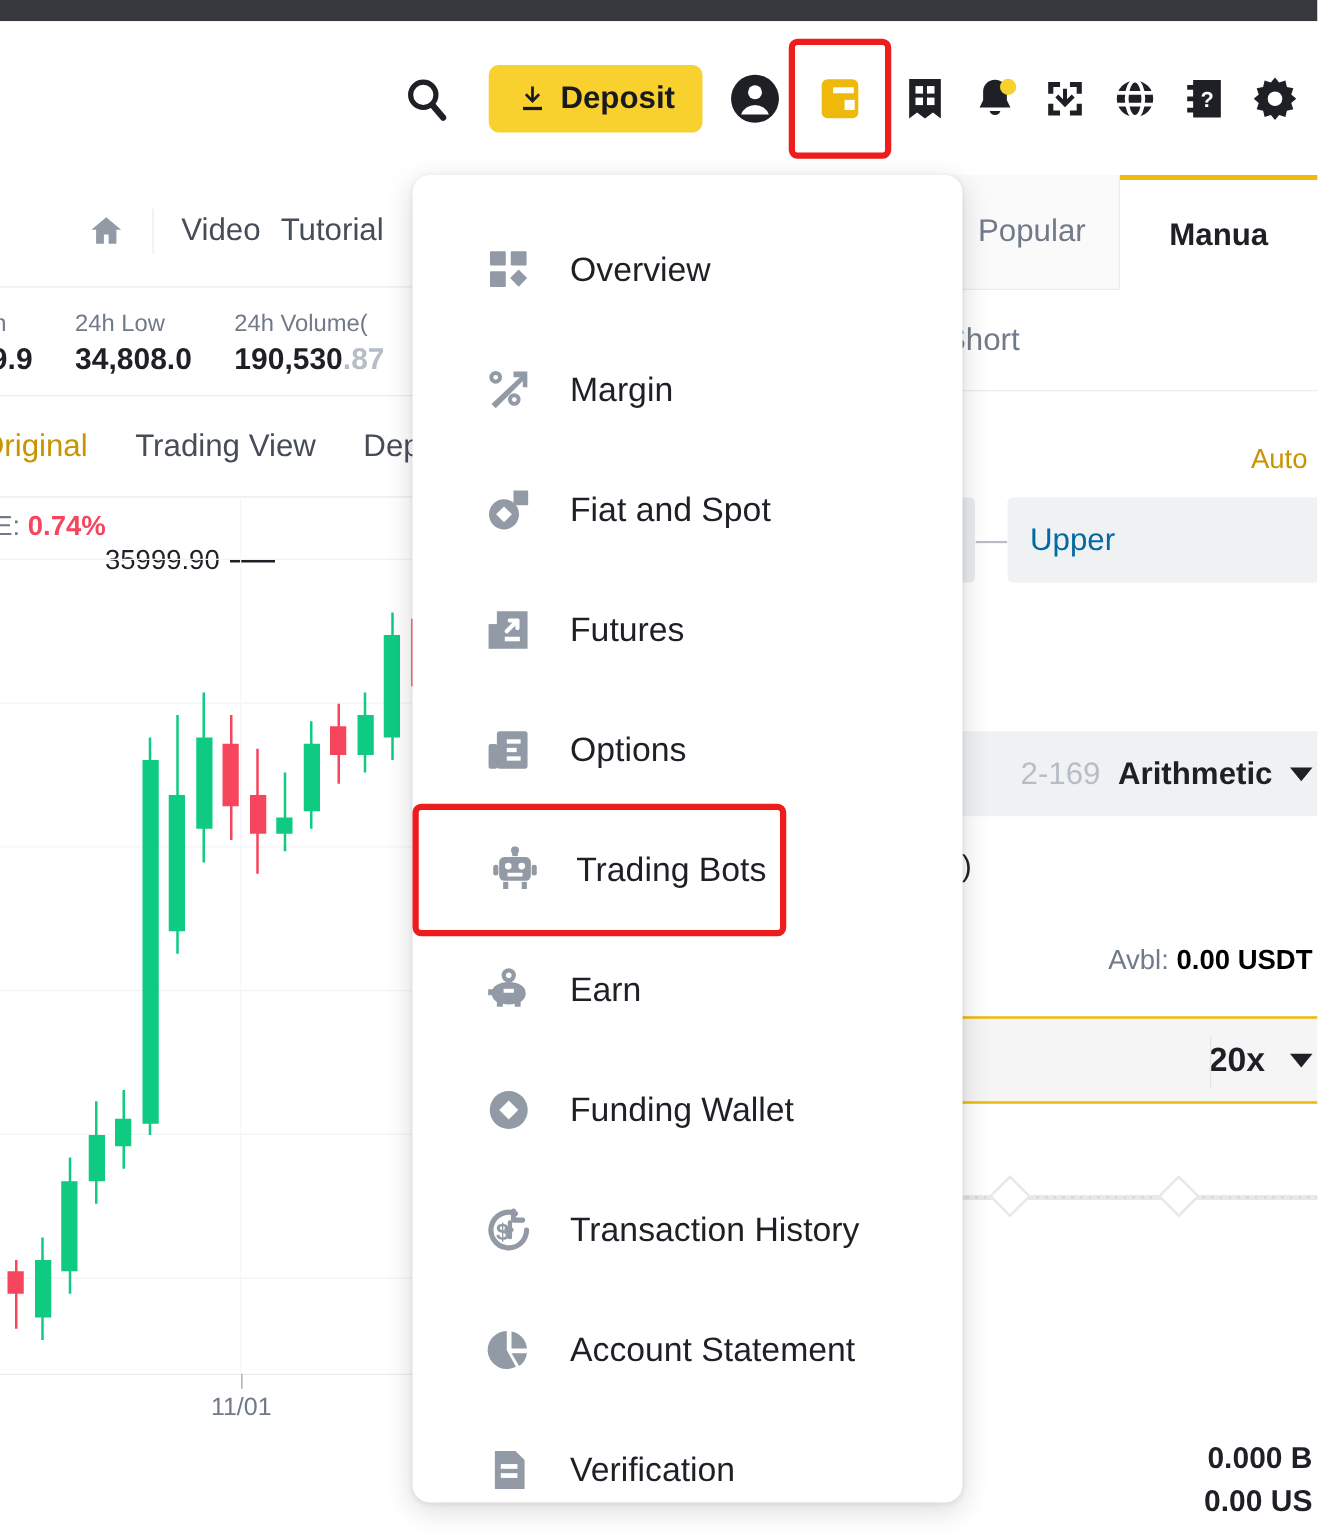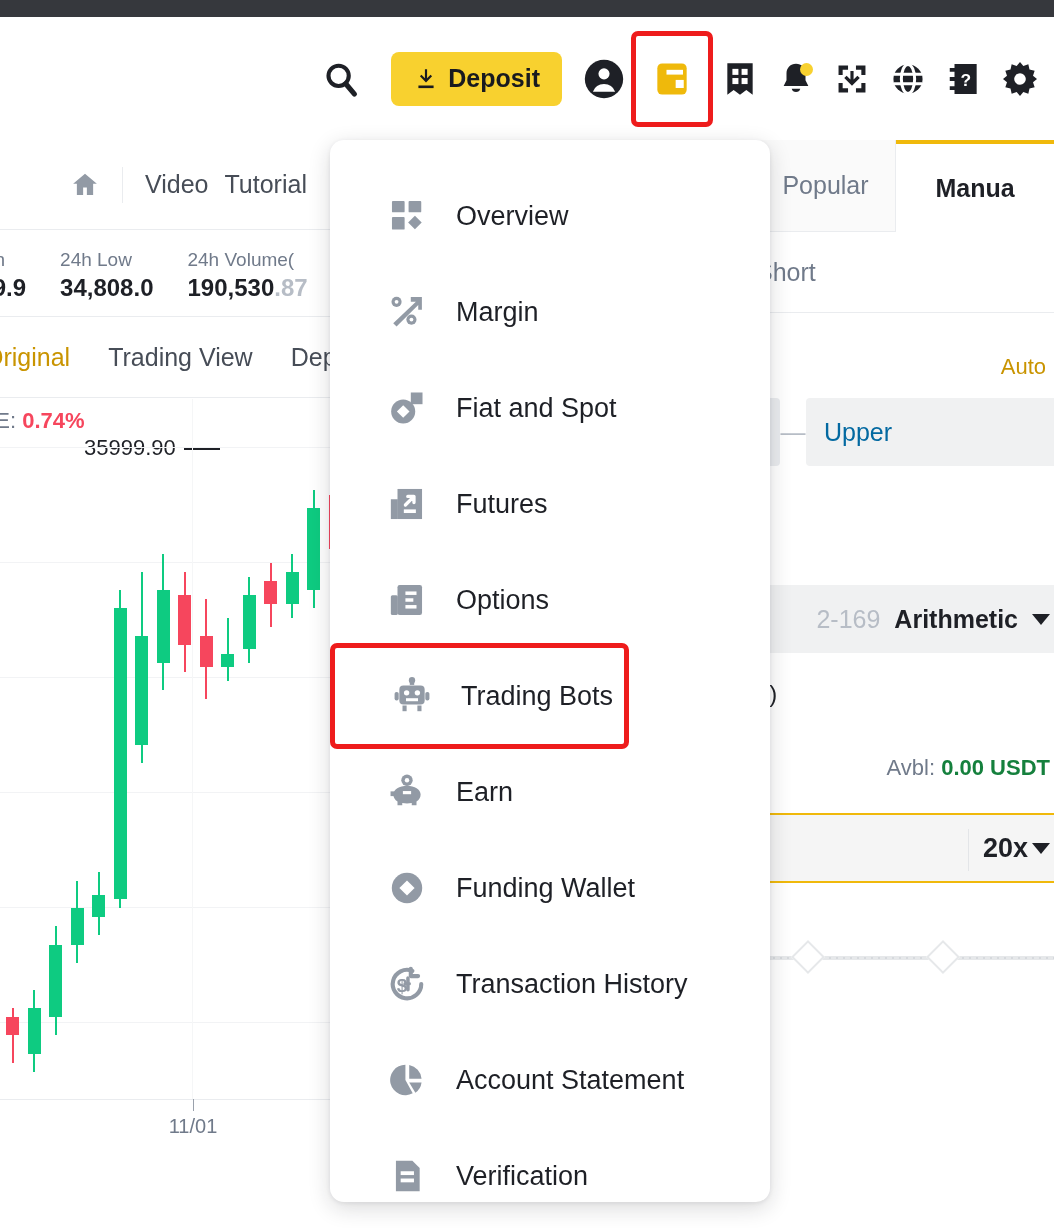--- a/index.html
+++ b/index.html
@@ -124,23 +124,23 @@
 
   .rt-arith { position:absolute; left:0; top:445px; width:298px; height:68px; background:#F0F1F2; display:flex; align-items:center; justify-content:flex-end; padding-right:4px; gap:14px; }
   .rt-arith .num { font-size:25px; color:#B7BDC6; }
   .rt-arith .val { font-size:25px; color:#1E2026; font-weight:bold; }
   .caret { width:0;height:0;border-left:9px solid transparent;border-right:9px solid transparent;border-top:11px solid #1E2026; }
 
   .rt-dtext { position:absolute; left:0; top:540px; font-size:24px; color:#1E2026; }
 
   .rt-avbl { position:absolute; right:4px; top:615px; font-size:22px; }
   .rt-avbl .lbl { color:#707A8A; }
-  .rt-avbl .val { color:#15803d; font-weight:bold; }
-
-  .rt-lev { position:absolute; left:0; top:673px; width:298px; height:70px; background:#F5F5F5; border-top:2px solid #F0B90B; border-bottom:2px solid #F0B90B; display:flex; align-items:center; justify-content:flex-end; gap:4px; padding-right:4px; }
+  .rt-avbl .val { color:#000000; font-weight:bold; }
+
+  .rt-lev { position:absolute; left:0; top:673px; width:298px; height:70px; background:#F5F5F5; border-top:2px solid #F0B90B; border-bottom:2px solid #F0B90B; display:flex; align-items:center; justify-content:flex-end; gap:20px; padding-right:4px; }
   .rt-lev .divider { position:absolute; left:212px; top:14px; width:1px; height:42px; background:#E3E5E8; }
   .rt-lev .val { font-size:27px; color:#1E2026; font-weight:bold; }
 
   .rt-slider { position:absolute; left:10px; top:805px; width:288px; height:24px; }
   .rt-track { position:absolute; left:0; top:11px; width:288px; height:4px; background:#E6E8EA; }
   .rt-track-dots { position:absolute; left:0; top:12px; width:288px; height:2px;
     background:repeating-linear-gradient(to right,#D6D9DD 0 2px,transparent 2px 7px); }
   .rt-knob { position:absolute; top:0; width:24px; height:24px; background:#fff; border:2px solid #E6E8EA; transform:rotate(45deg); }
 
   .rt-tot { position:absolute; right:4px; top:1010px; text-align:right; }
@@ -348,20 +348,24 @@
         <span class="divider"></span>
         <span class="val">20x</span>
         <span class="caret"></span>
       </div>
       <div class="rt-slider">
         <div class="rt-track"></div>
         <div class="rt-track-dots"></div>
         <div class="rt-knob" style="left:30px;"></div>
         <div class="rt-knob" style="left:165px;"></div>
       </div>
+      <div class="rt-tot">
+        <div>0.000 B</div>
+        <div>0.00 US</div>
+      </div>
 
     </div>
   </div>
 
   <div class="header">
 
     <div class="hdr-icon">
       <svg width="38" height="38" viewBox="0 0 24 24" fill="none" stroke="currentColor" stroke-width="2.6">
         <circle cx="10.5" cy="10" r="6.4"></circle>
           <line x1="15" y1="15" x2="20.5" y2="21.5" stroke-linecap="round" stroke-width="3.2"></line>

